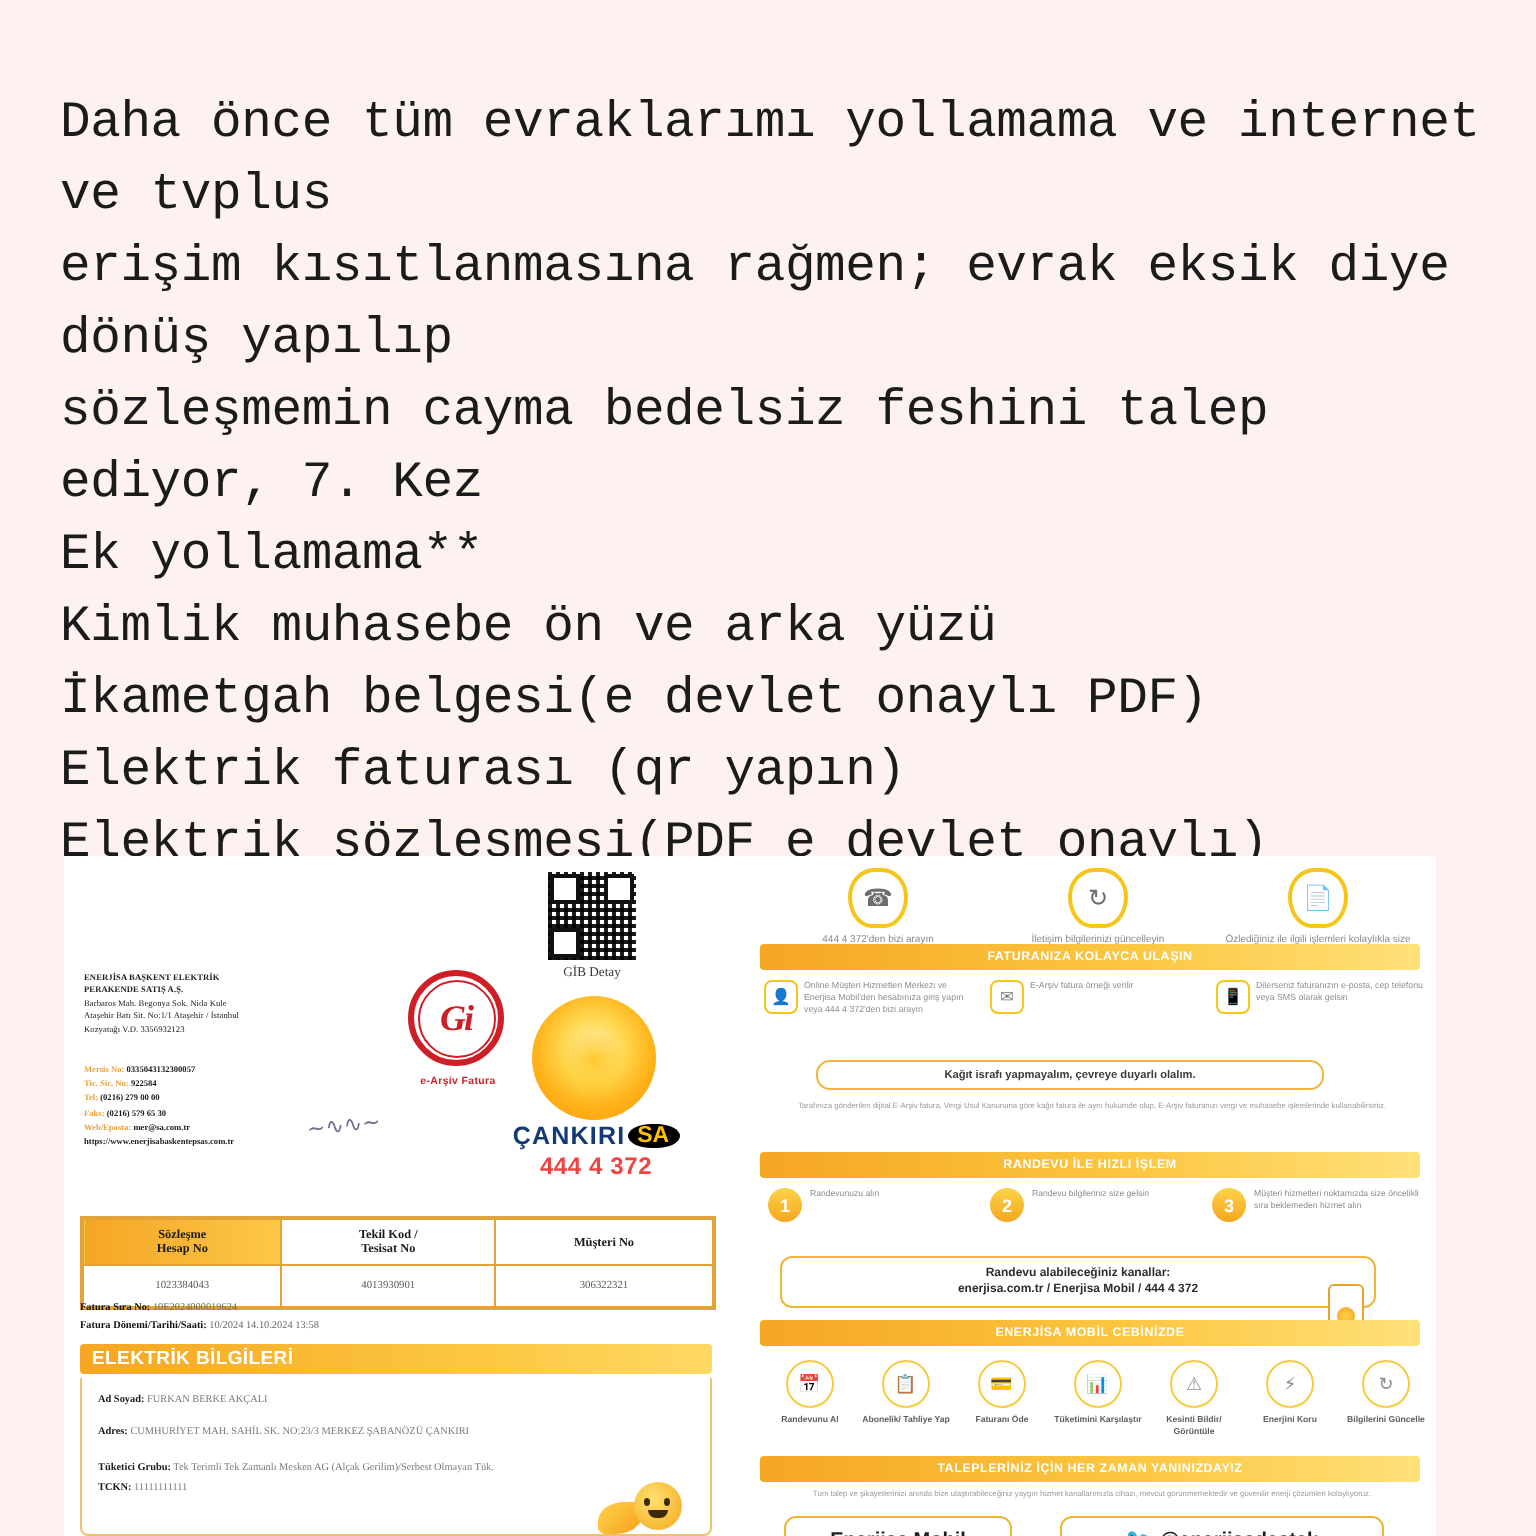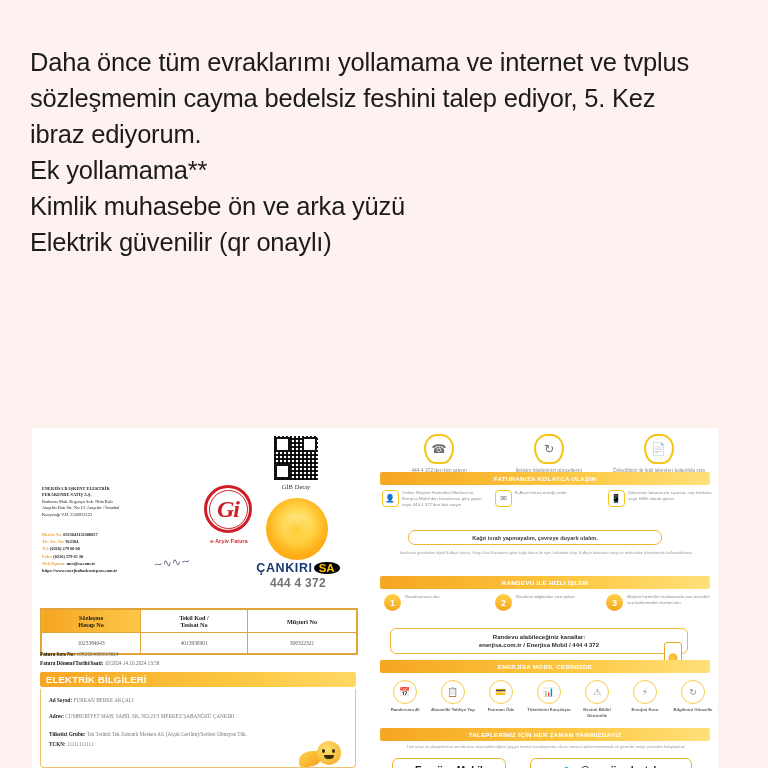--- a/index.html
+++ b/index.html
@@ -12,20 +12,21 @@
   .page{position:relative;width:768px;height:768px;background:#fdf2ef;}
 
   
   .post-text{
     position:absolute;left:30px;top:44px;width:716px;
     color:#1b1b1b;
     font-size:25.5px;
     line-height:36px;
     letter-spacing:-0.2px;
     font-weight:400;
+    font-family:Liberation Mono, monospace;
   }
   .post-text p{margin:0;}
   .post-text .para{margin:0;}
 
   
   .invoice{
     position:absolute;left:32px;top:428px;
     width:686px;height:344px;
     background:#ffffff;
     overflow:hidden;
@@ -53,21 +54,21 @@
     position:absolute;left:122px;top:126px;width:80px;height:26px;
     color:#3b3b6b;font-size:11px;opacity:.75;
     font-family:"DejaVu Sans",sans-serif;transform:rotate(-6deg);
   }
 
   
   .gib-logo{position:absolute;left:172px;top:57px;width:48px;height:48px;}
   .gib-ring{position:absolute;inset:0;border-radius:50%;border:3.4px solid #cf1f26;}
   .gib-ring2{position:absolute;inset:4.5px;border-radius:50%;border:1.6px solid #cf1f26;}
   .gib-g{position:absolute;inset:0;display:flex;align-items:center;justify-content:center;
-    color:#cf1f26;font-weight:700;font-style:italic;font-size:24px;
+    color:#cf1f26;font-weight:700;font-style:italic;font-size:18px;
     font-family:"Liberation Serif",serif;letter-spacing:-1px;}
   .gib-cap{position:absolute;left:160px;top:110px;width:74px;text-align:center;
     color:#cf1f26;font-size:5.2px;font-weight:600;letter-spacing:.2px;}
 
   
   .qr{position:absolute;left:242px;top:8px;width:44px;height:44px;
     background:
       repeating-linear-gradient(0deg,#1a1a1a 0 2px,transparent 2px 4px),
       repeating-linear-gradient(90deg,#1a1a1a 0 2px,#fff 2px 4px);
     background-blend-mode:multiply;}
@@ -85,21 +86,21 @@
   .sun-in{position:absolute;left:50%;top:52%;transform:translate(-50%,-50%);
     width:34px;height:26px;border-radius:50%;
     background:radial-gradient(circle,#ffc92e 0%,rgba(255,201,46,0) 72%);}
   .brand{position:absolute;left:222px;top:133px;width:88px;text-align:center;
     font-size:12.5px;font-weight:700;color:#153a73;letter-spacing:.6px;
     display:flex;align-items:center;justify-content:center;gap:1px;}
   .brand .sa{display:inline-flex;align-items:center;justify-content:center;
     background:#000000;color:#ffc200;border-radius:50%/55%;
     padding:0px 5px;font-size:11.5px;letter-spacing:0px;}
   .brand-no{position:absolute;left:222px;top:148px;width:88px;text-align:center;
-    font-size:12px;font-weight:700;color:#737373;letter-spacing:.3px;}
+    font-size:12px;font-weight:700;color:#ef4444;letter-spacing:.3px;}
 
   
   .tbl{position:absolute;left:8px;top:180px;width:316px;
     border:1px solid #e2a43a;border-collapse:collapse;}
   .tbl table{width:100%;border-collapse:collapse;}
   .tbl th,.tbl td{border:1px solid #e2a43a;text-align:center;
     font-family:"Liberation Serif",serif;font-size:6.2px;padding:4px 2px;color:#1b1b1b;}
   .tbl th{background:linear-gradient(90deg,#f5a623 0%,#fbbe3c 45%,#ffffff 46%,#ffffff 100%);font-weight:700;}
   .tbl th.c1{background:linear-gradient(90deg,#f5a623,#fdc748);}
   .tbl th.c2,.tbl th.c3{background:#fff;}
@@ -182,25 +183,27 @@
   .pill span{font-size:10px;font-weight:700;color:#1d1d1d;}
   .bird{width:13px;height:11px;color:#1d9bf0;font-size:11px;line-height:11px;}
 </style>
 </head>
 <body>
 
 <div class="page">
 
   <div class="post-text">
     <p class="para">Daha önce tüm evraklarımı yollamama ve internet ve tvplus</p>
-    <p class="para">sözleşmemin cayma bedelsiz feshini talep ediyor, 5. Kez</p>
-    <p class="para">ibraz ediyorum.</p>
+    <p class="para">erişim kısıtlanmasına rağmen; evrak eksik diye dönüş yapılıp</p>
+    <p class="para">sözleşmemin cayma bedelsiz feshini talep ediyor, 7. Kez</p>
     <p class="para">Ek yollamama**</p>
     <p class="para">Kimlik muhasebe ön ve arka yüzü</p>
-    <p class="para">Elektrik güvenilir (qr onaylı)</p>
+    <p class="para">İkametgah belgesi(e devlet onaylı PDF)</p>
+    <p class="para">Elektrik faturası (qr yapın)</p>
+    <p class="para">Elektrik sözleşmesi(PDF e devlet onaylı)</p>
   </div>
 
   <div class="invoice">
 
     <div class="inv-left">
 
       <div class="company">
         <div>ENERJİSA BAŞKENT ELEKTRİK</div>
         <div>PERAKENDE SATIŞ A.Ş.</div>
         <div class="addr">Barbaros Mah. Begonya Sok. Nida Kule</div>

